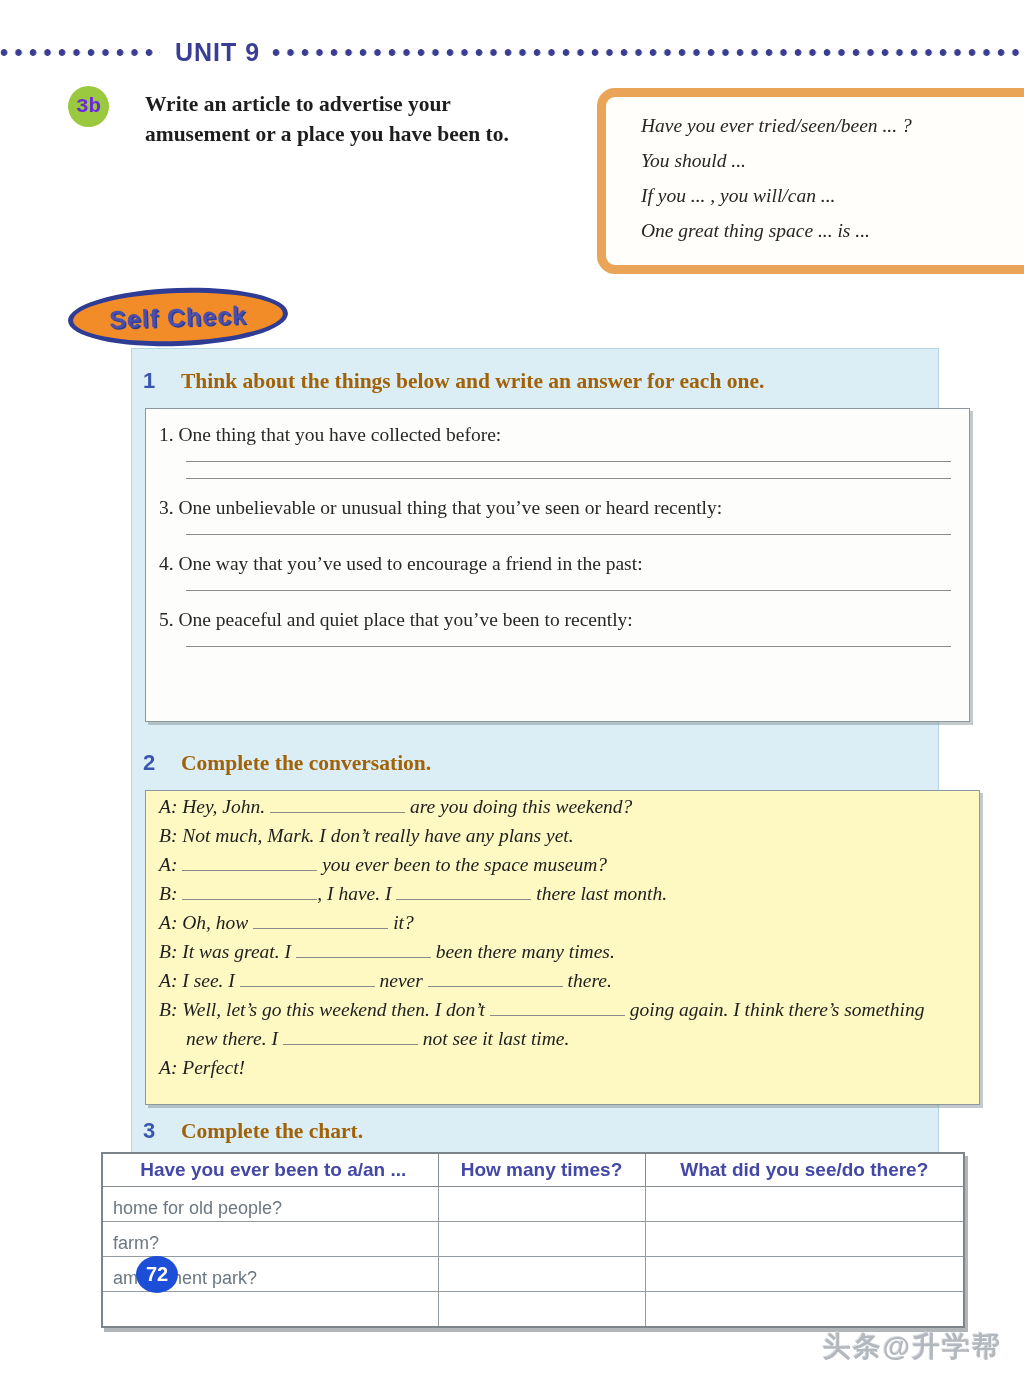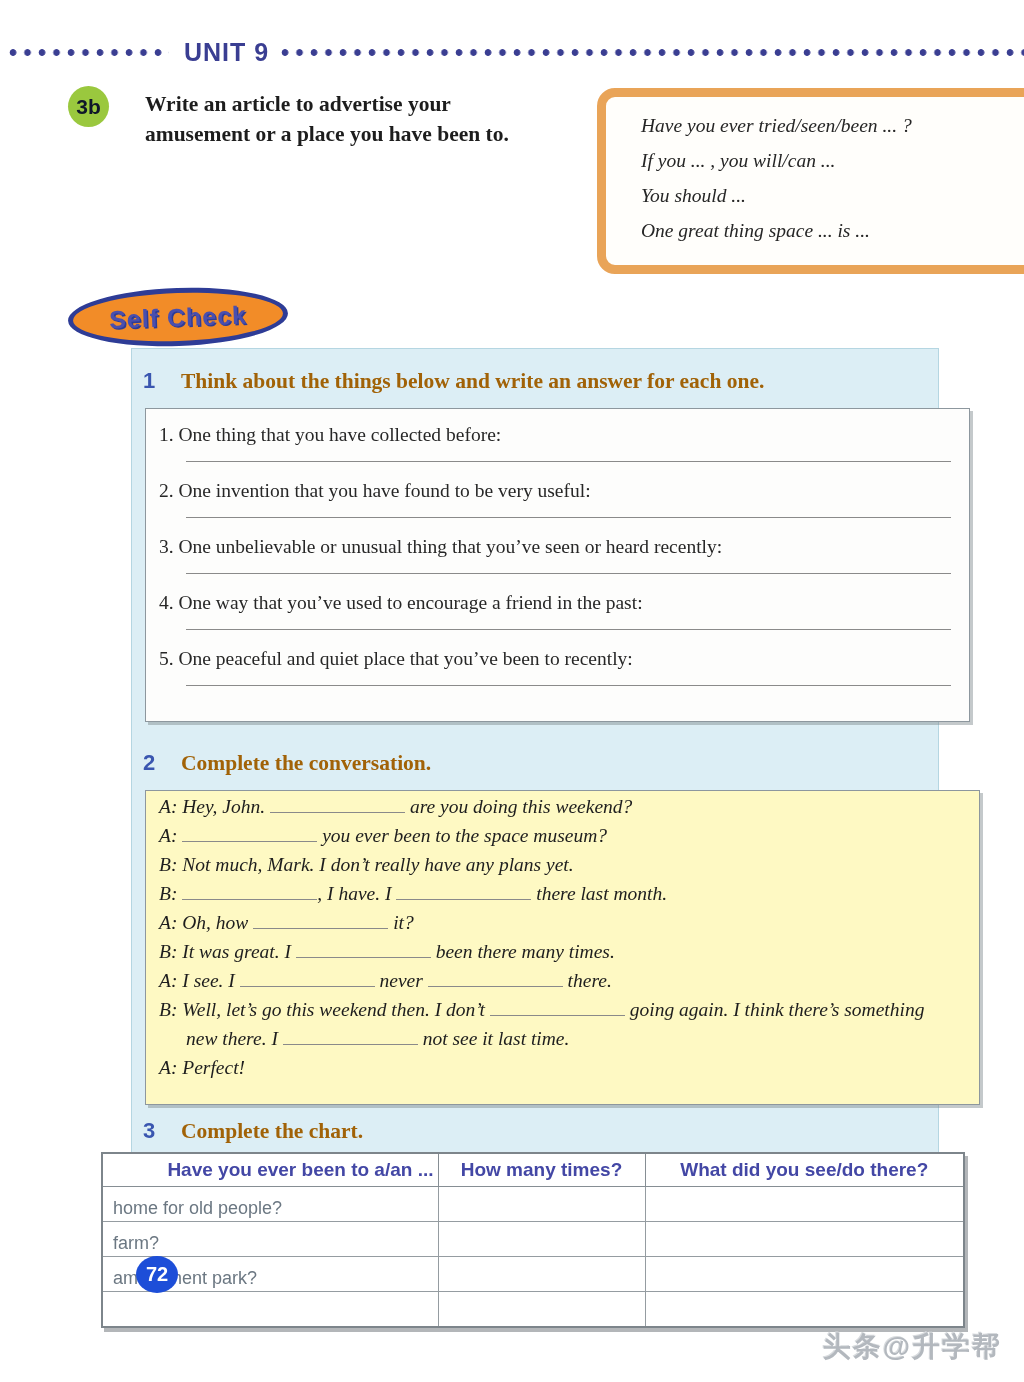--- a/index.html
+++ b/index.html
@@ -2,38 +2,38 @@
 <html><head>
 <meta charset="utf-8">
 <style>
   html,body { margin:0; padding:0; background:#ffffff; }
   .page {
     position:relative; width:1024px; height:1382px; background:#ffffff;
     font-family:"Liberation Serif", serif; overflow:hidden;
   }
 
   
-  .header-row { position:absolute; top:38px; left:9px; right:0; height:28px; display:flex; align-items:center; }
+  .header-row { position:absolute; top:38px; left:0; right:0; height:28px; display:flex; align-items:center; }
   .dots {
     height:9px;
     background-image: radial-gradient(circle at 4px 4.5px, #3a3e92 3px, rgba(58,62,146,0) 3.7px);
     background-size:14.5px 9px; background-repeat:repeat-x;
   }
   .dots-left { width:160px; }
   .dots-right { flex:1; margin-left:12px; }
   .unit-label {
     font-family:"Liberation Sans", sans-serif; font-weight:bold; font-size:25px;
     color:#3a3e92; letter-spacing:1px; margin-left:15px; white-space:nowrap;
   }
 
   
   .badge-3b {
     position:absolute; left:68px; top:86px; width:41px; height:41px; border-radius:50%;
     background:#9ac83e; display:flex; align-items:center; justify-content:center;
-    font-family:Liberation Sans, sans-serif; font-weight:bold; font-size:21px; color:#0f172a;
+    font-family:Liberation Mono, monospace; font-weight:bold; font-size:21px; color:#6d28d9;
   }
   .task-instruction {
     position:absolute; left:145px; top:90px; width:400px;
     font-weight:bold; font-size:21.5px; line-height:29.5px; color:#1d1d1d;
   }
 
   
   .hint-box {
     position:absolute; left:565px; top:88px; width:447px; height:186px; box-sizing:border-box;
     border:9px solid #e9a458; border-radius:18px; background:#fffefb;
@@ -96,21 +96,21 @@
     position:absolute; left:101px; top:1152px; width:862px;
     border-collapse:collapse; background:#ffffff;
     border:2px solid #7d858b;
     box-shadow:3px 4px 0 rgba(128,134,139,0.6);
     font-family:"Liberation Sans", sans-serif; table-layout:fixed;
   }
   .chart-table th {
     border:1.5px solid #868e94; height:32px; font-size:19px; font-weight:bold;
     color:#4347a5; text-align:center; padding:0 4px;
   }
-  .chart-table th:first-child { text-align:right; padding-left:10px; }
+  .chart-table th:first-child { text-align:center; padding-left:10px; }
   .chart-table td {
     border:1px solid #959ca1; height:26px; font-size:18px; color:#6b7782;
     padding:8px 0 0 10px; text-align:left;
   }
   .col1 { width:336px; } .col2 { width:207px; } .col3 { width:319px; }
 
   
   .page-num {
     position:absolute; left:136px; top:1256px; width:42px; height:37px; border-radius:50%;
     background:#1d4ed8; display:flex; align-items:center; justify-content:center;
@@ -132,42 +132,41 @@
     <div class="dots dots-left"></div>
     <div class="unit-label">UNIT 9</div>
     <div class="dots dots-right"></div>
   </div>
 
   <div class="badge-3b">3b</div>
   <div class="task-instruction">Write an article to advertise your amusement or a place you have been to.</div>
 
   <div class="hint-box" id="hint-box">
       <div class="hint-line">Have you ever tried/seen/been ... ?</div>
+      <div class="hint-line">You should ...</div>
       <div class="hint-line">If you ... , you will/can ...</div>
-      <div class="hint-line">You should ...</div>
       <div class="hint-line">One great thing space ... is ...</div>
     </div>
 
   <div class="self-check">
     <span>Self Check</span>
   </div>
 
   <div class="blue-panel"></div>
 
   <div class="section-heading" style="top:368px;">
     <span class="sec-num">1</span>
     <span class="sec-title">Think about the things below and write an answer for each one.</span>
   </div>
   <div class="q-box" id="q-box">
       <div class="q-item">
         <div class="q-text">1. One thing that you have collected before:</div>
         <div class="q-line"></div>
       </div>
       <div class="q-item">
-        <div class="q-text">2. One invention that you have found to be very useful:</div>
         <div class="q-line"></div>
       </div>
       <div class="q-item">
         <div class="q-text">3. One unbelievable or unusual thing that you’ve seen or heard recently:</div>
         <div class="q-line"></div>
       </div>
       <div class="q-item">
         <div class="q-text">4. One way that you’ve used to encourage a friend in the past:</div>
         <div class="q-line"></div>
       </div>
@@ -176,22 +175,22 @@
         <div class="q-line"></div>
       </div>
     </div>
 
   <div class="section-heading" style="top:750px;">
     <span class="sec-num">2</span>
     <span class="sec-title">Complete the conversation.</span>
   </div>
   <div class="dlg-box" id="dlg-box">
       <div class="dlg-line">A: Hey, John. <span class="blank"></span> are you doing this weekend?</div>
+      <div class="dlg-line">B: Not much, Mark. I don’t really have any plans yet.</div>
       <div class="dlg-line">A: <span class="blank"></span> you ever been to the space museum?</div>
-      <div class="dlg-line">B: Not much, Mark. I don’t really have any plans yet.</div>
       <div class="dlg-line">B: <span class="blank"></span>, I have. I <span class="blank"></span> there last month.</div>
       <div class="dlg-line">A: Oh, how <span class="blank"></span> it?</div>
       <div class="dlg-line">B: It was great. I <span class="blank"></span> been there many times.</div>
       <div class="dlg-line">A: I see. I <span class="blank"></span> never <span class="blank"></span> there.</div>
       <div class="dlg-line">B: Well, let’s go this weekend then. I don’t <span class="blank"></span> going again. I think there’s something new there. I <span class="blank"></span> not see it last time.</div>
       <div class="dlg-line">A: Perfect!</div>
     </div>
 
   <div class="section-heading" style="top:1118px;">
     <span class="sec-num">3</span>

